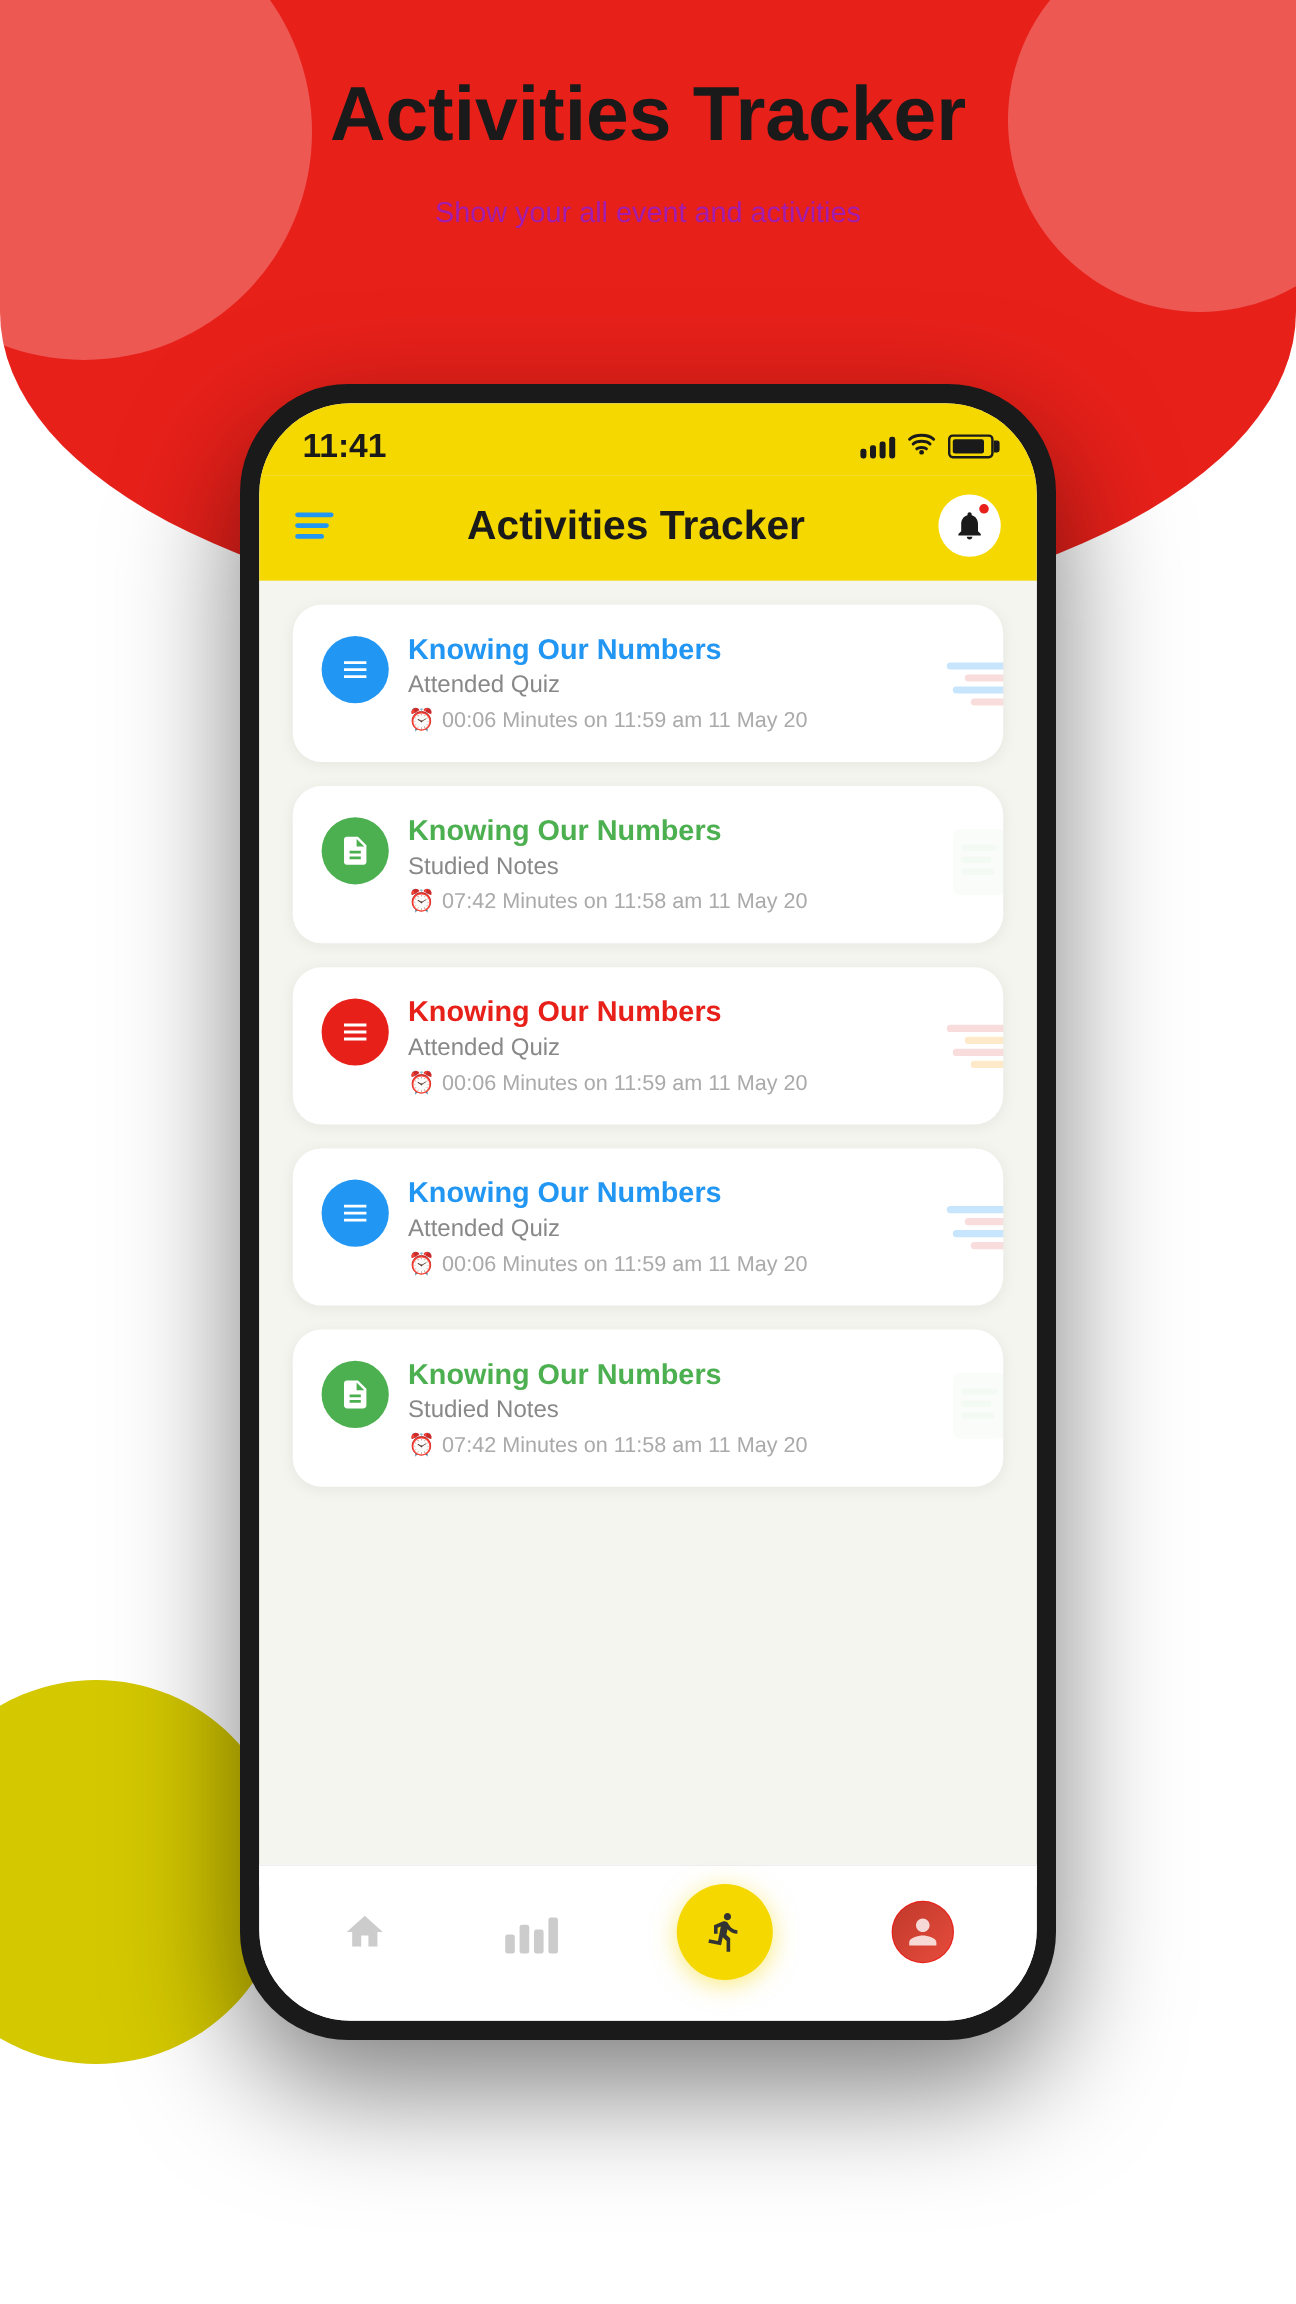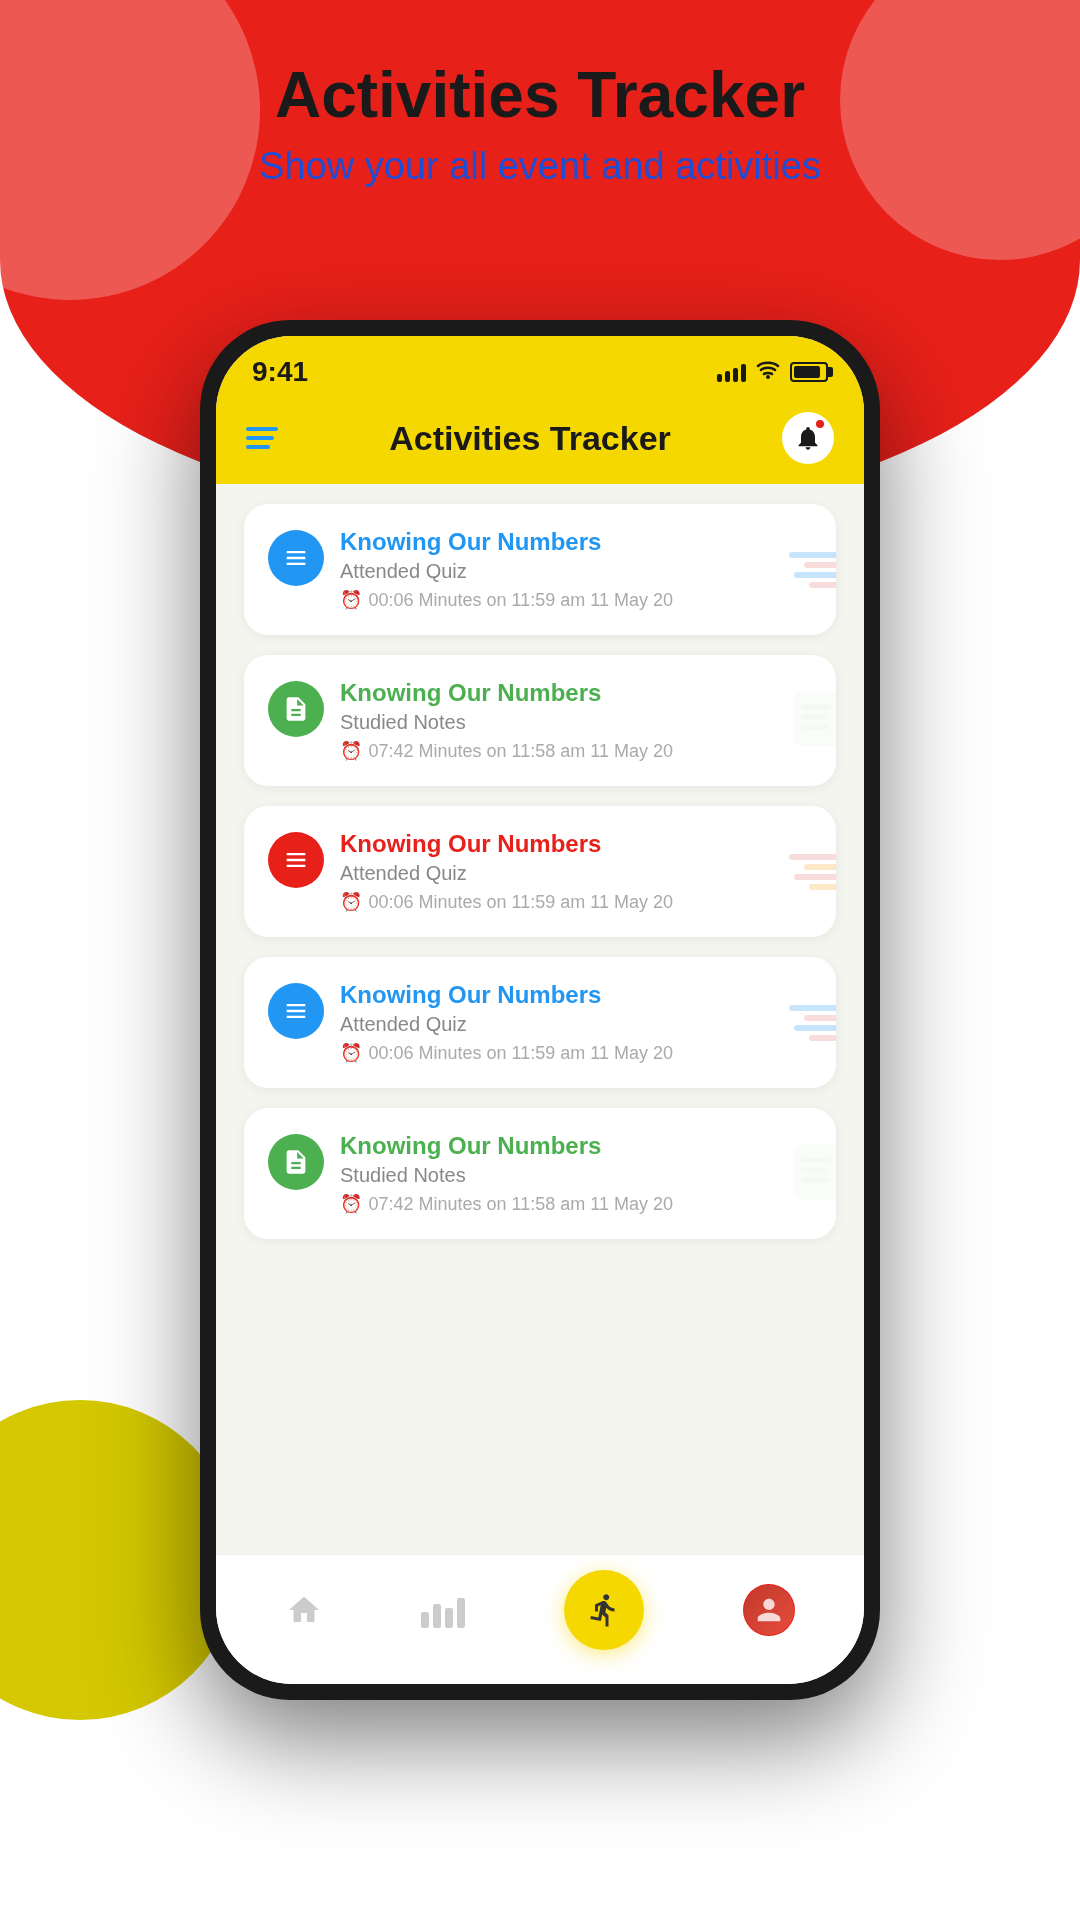--- a/index.html
+++ b/index.html
@@ -67,24 +67,24 @@
     }
 
     .header-title {
       font-size: 64px;
       font-weight: 900;
       color: #1a1a1a;
       line-height: 1.1;
     }
 
     .header-subtitle {
-      font-size: 38px;
+      font-size: 24px;
       font-weight: 400;
-      color: #1d4ed8;
-      margin-top: 12px;
+      color: #a21caf;
+      margin-top: 32px;
       line-height: 1.3;
     }
 
     
     .phone-container {
       position: absolute;
       top: 320px;
       left: 50%;
       transform: translateX(-50%);
       width: 680px;
@@ -420,21 +420,21 @@
 <div class="header-section">
   <div class="header-title">Activities Tracker</div>
   <div class="header-subtitle">Show your all event and activities</div>
 </div>
 
 <div class="phone-container">
   <div class="phone-outer">
     <div class="phone-inner">
 
       <div class="status-bar">
-        <span class="status-time">9:41</span>
+        <span class="status-time">11:41</span>
         <div class="status-icons">
           <div class="signal-bars">
             <div class="signal-bar" style="height:8px;"></div>
             <div class="signal-bar" style="height:11px;"></div>
             <div class="signal-bar" style="height:14px;"></div>
             <div class="signal-bar" style="height:18px;"></div>
           </div>
           <span class="wifi-icon">
             <svg width="24" height="20" viewBox="0 0 24 20" fill="none">
               <path d="M2 7C6.5 2.5 17.5 2.5 22 7" stroke="#1a1a1a" stroke-width="2.5" stroke-linecap="round"></path>

